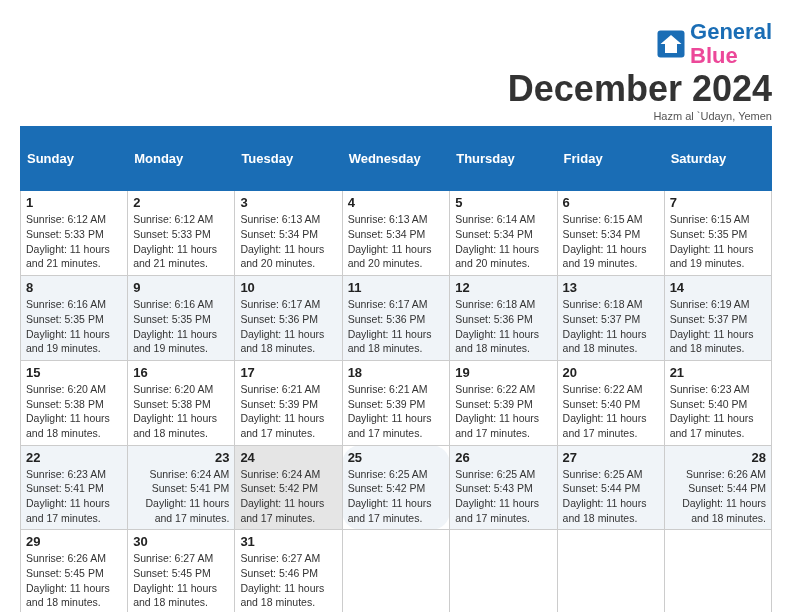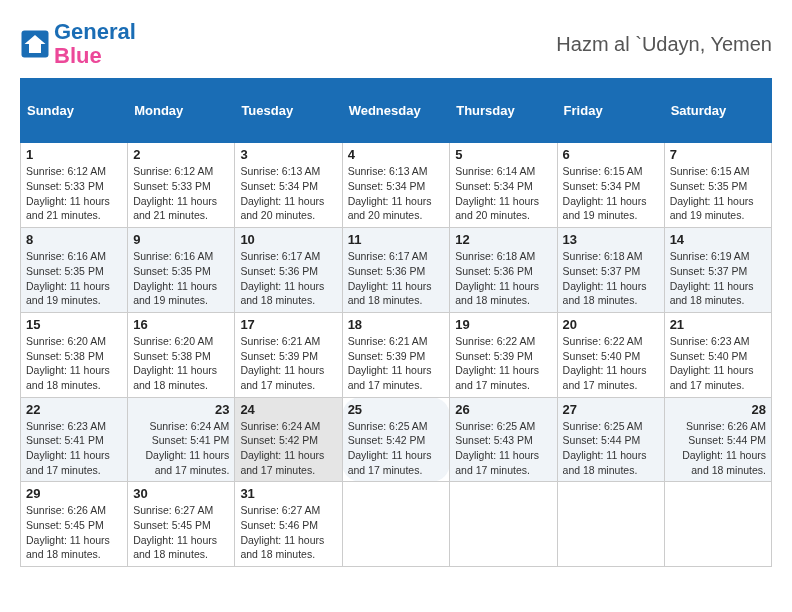--- a/index.html
+++ b/index.html
@@ -6,22 +6,23 @@
     body {
       font-family: Arial, sans-serif;
       background: #fff;
       width: 792px;
       min-height: 612px;
       padding: 20px;
     }
     .header-area {
       display: flex;
       justify-content: space-between;
-      align-items: center;
-      margin-bottom: 10px;
+      align-items: flex-end;
+      margin-bottom: 4px;
+      flex-direction: column;
     }
     .logo {
       display: flex;
       align-items: center;
     }
     .logo-text {
       font-size: 22px;
       font-weight: bold;
       color: #333;
       line-height: 1.1;
@@ -36,21 +37,21 @@
     }
     .title-area {
       text-align: right;
     }
     .month-title {
       font-size: 36px;
       font-weight: bold;
       color: #333;
     }
     .location-title {
-      font-size: 20px;
+      font-size: 11px;
       color: #555;
     }
     .calendar-table {
       width: 100%;
       border-collapse: collapse;
       font-size: 11px;
     }
     .calendar-table th {
       background-color: #1a6db5;
       color: #fff;
@@ -98,20 +99,21 @@
     <svg class="logo-icon" viewBox="0 0 40 40">
       <rect x="2" y="2" width="36" height="36" rx="4" fill="#1a6db5"></rect>
       <polygon points="20,8 34,20 28,20 28,32 12,32 12,20 6,20" fill="white"></polygon>
     </svg>
     <div class="logo-text">
       <div><span>General</span></div>
       <div><span style="color:#ec4899;">Blue</span></div>
     </div>
   </div>
   <div class="title-area">
+    <div class="month-title">December 2024</div>
     <div class="location-title">Hazm al `Udayn, Yemen</div>
   </div>
 </div>
 
 <table class="calendar-table">
   <thead>
     <tr>
       <th>Sunday</th>
       <th>Monday</th>
       <th>Tuesday</th>

